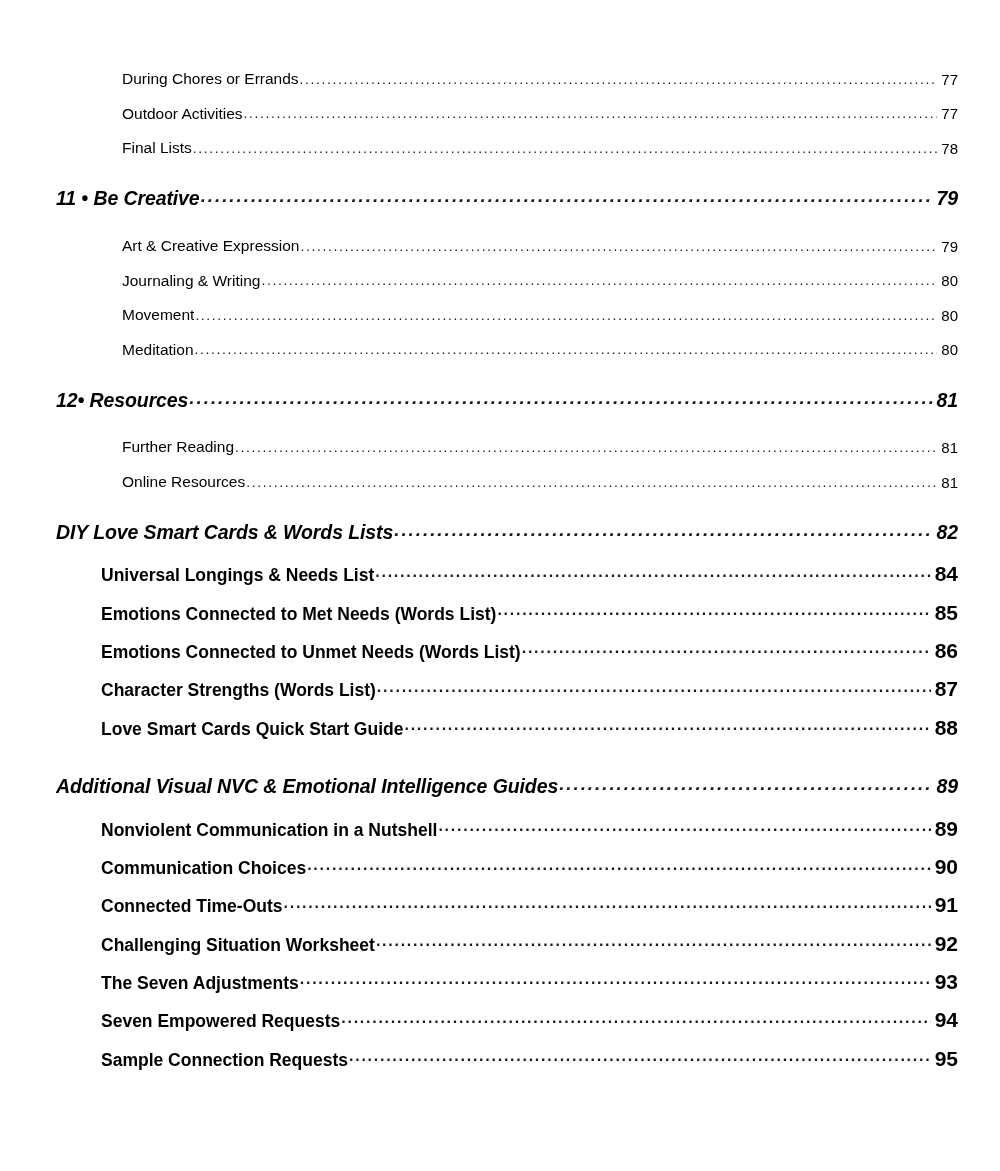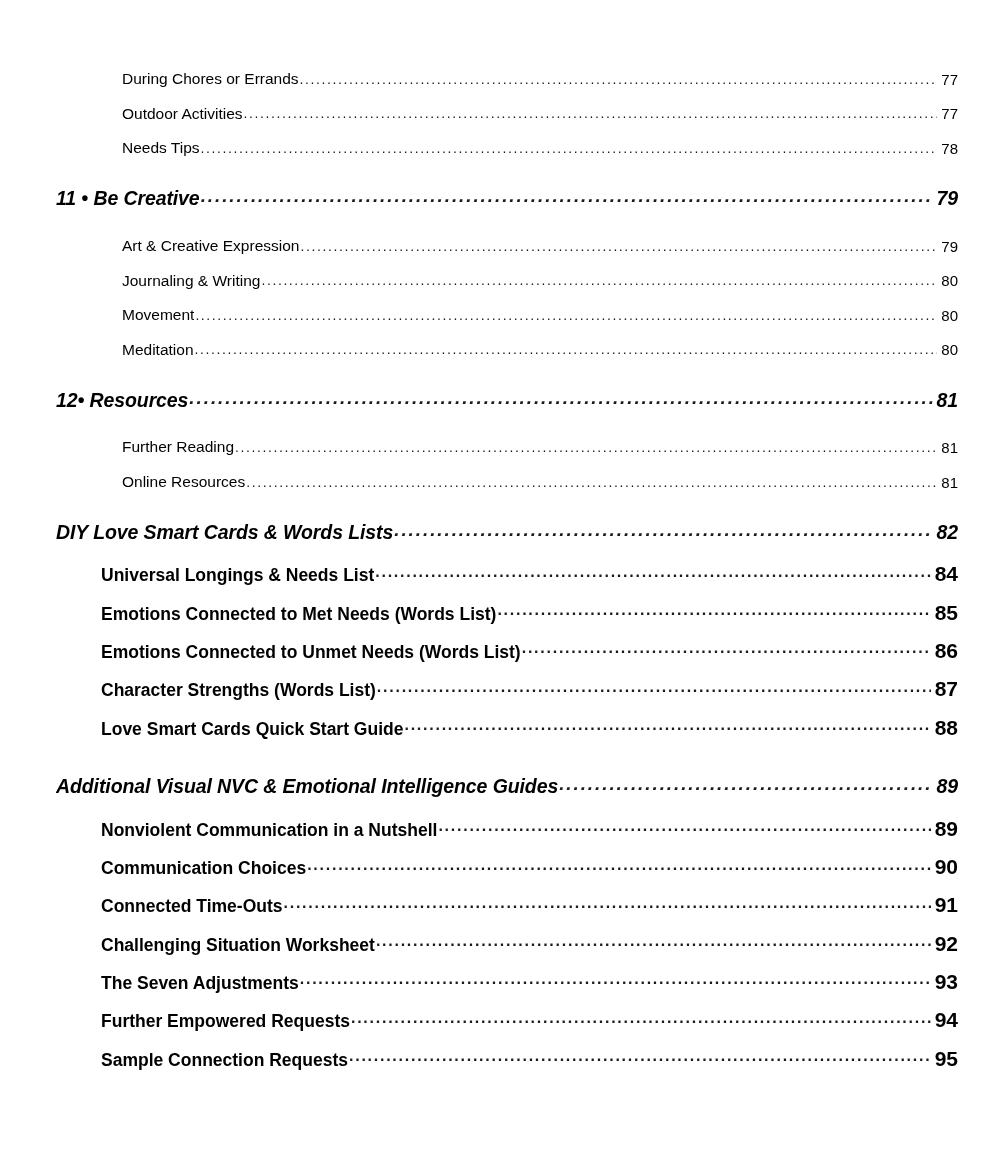--- a/index.html
+++ b/index.html
@@ -147,21 +147,21 @@
         <span class="toc-title">During Chores or Errands</span>
         <span class="toc-leader"></span>
         <span class="toc-page-num">77</span>
       </div>
       <div class="toc-entry level-2">
         <span class="toc-title">Outdoor Activities</span>
         <span class="toc-leader"></span>
         <span class="toc-page-num">77</span>
       </div>
       <div class="toc-entry level-2">
-        <span class="toc-title">Needs Tips</span>
+        <span class="toc-title">Final Lists</span>
         <span class="toc-leader"></span>
         <span class="toc-page-num">78</span>
       </div>
       <div class="toc-entry level-1 gap-before gap-after">
         <span class="toc-title">11 • Be Creative</span>
         <span class="toc-leader"></span>
         <span class="toc-page-num">79</span>
       </div>
       <div class="toc-entry level-2">
         <span class="toc-title">Art &amp; Creative Expression</span>
@@ -252,21 +252,21 @@
         <span class="toc-title">Challenging Situation Worksheet</span>
         <span class="toc-leader"></span>
         <span class="toc-page-num">92</span>
       </div>
       <div class="toc-entry level-b">
         <span class="toc-title">The Seven Adjustments</span>
         <span class="toc-leader"></span>
         <span class="toc-page-num">93</span>
       </div>
       <div class="toc-entry level-b">
-        <span class="toc-title">Further Empowered Requests</span>
+        <span class="toc-title">Seven Empowered Requests</span>
         <span class="toc-leader"></span>
         <span class="toc-page-num">94</span>
       </div>
       <div class="toc-entry level-b">
         <span class="toc-title">Sample Connection Requests</span>
         <span class="toc-leader"></span>
         <span class="toc-page-num">95</span>
       </div>
     </div>
 </div>

